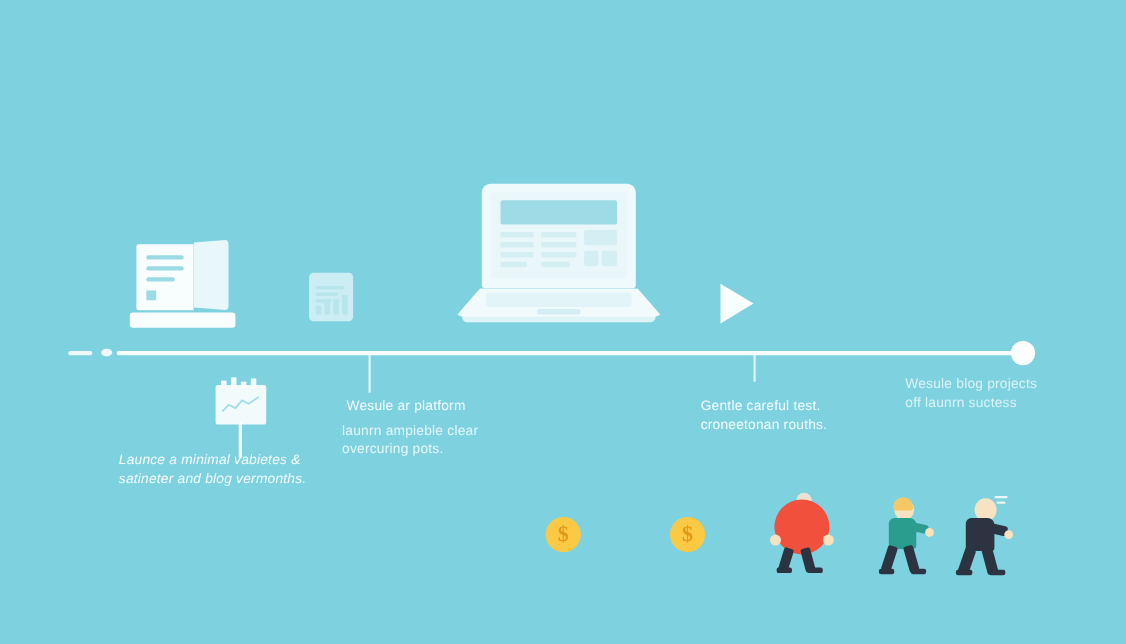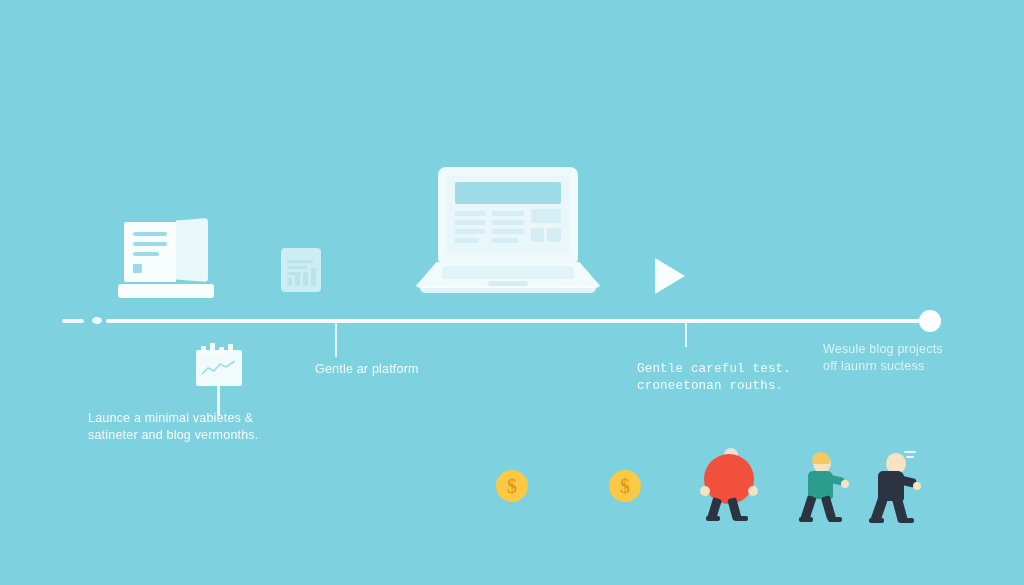--- a/index.html
+++ b/index.html
@@ -270,21 +270,23 @@
     <div class="head" style="left:18px;top:3px;width:20px;height:21px;background:#f7e3c2;"></div>
     <div class="torso" style="left:10px;top:21px;width:26px;height:30px;background:#2b3440;"></div>
     <div class="arm" style="left:30px;top:27px;width:18px;height:9px;background:#2b3440;transform:rotate(13deg);"></div>
     <div class="hand" style="left:45px;top:32px;width:8px;height:8px;background:#f7e3c2;"></div>
     <div class="leg" style="left:6px;top:48px;width:10px;height:24px;background:#2b3440;transform:rotate(19deg);"></div>
     <div class="leg" style="left:27px;top:48px;width:10px;height:24px;background:#2b3440;transform:rotate(-15deg);"></div>
     <div class="leg" style="left:1px;top:68px;width:15px;height:5px;background:#2b3440;"></div>
     <div class="leg" style="left:31px;top:68px;width:15px;height:5px;background:#2b3440;"></div>
   </div>
 
-  <div class="label" style="left:88px;top:410px;">Launce a minimal vabietes &amp;
+  <div class="label" style="left:108px;top:410px;font-style:italic;">Launce a minimal vabietes &amp;
 satineter and blog vermonths.</div>
-  <div class="label" style="left:315px;top:361px;">Gentle ar platform</div>
-  <div class="label" style="left:637px;top:361px;font-family:Liberation Mono, monospace;">Gentle careful test.
+  <div class="label" style="left:315px;top:361px;">Wesule ar platform</div>
+  <div class="label dim" style="left:311px;top:383px;">launrn ampieble clear
+overcuring pots.</div>
+  <div class="label" style="left:637px;top:361px;">Gentle careful test.
 croneetonan rouths.</div>
   <div class="label faint" style="left:823px;top:341px;">Wesule blog projects
 off launrn suctess</div>
 
 </div>
 
 </body></html>

